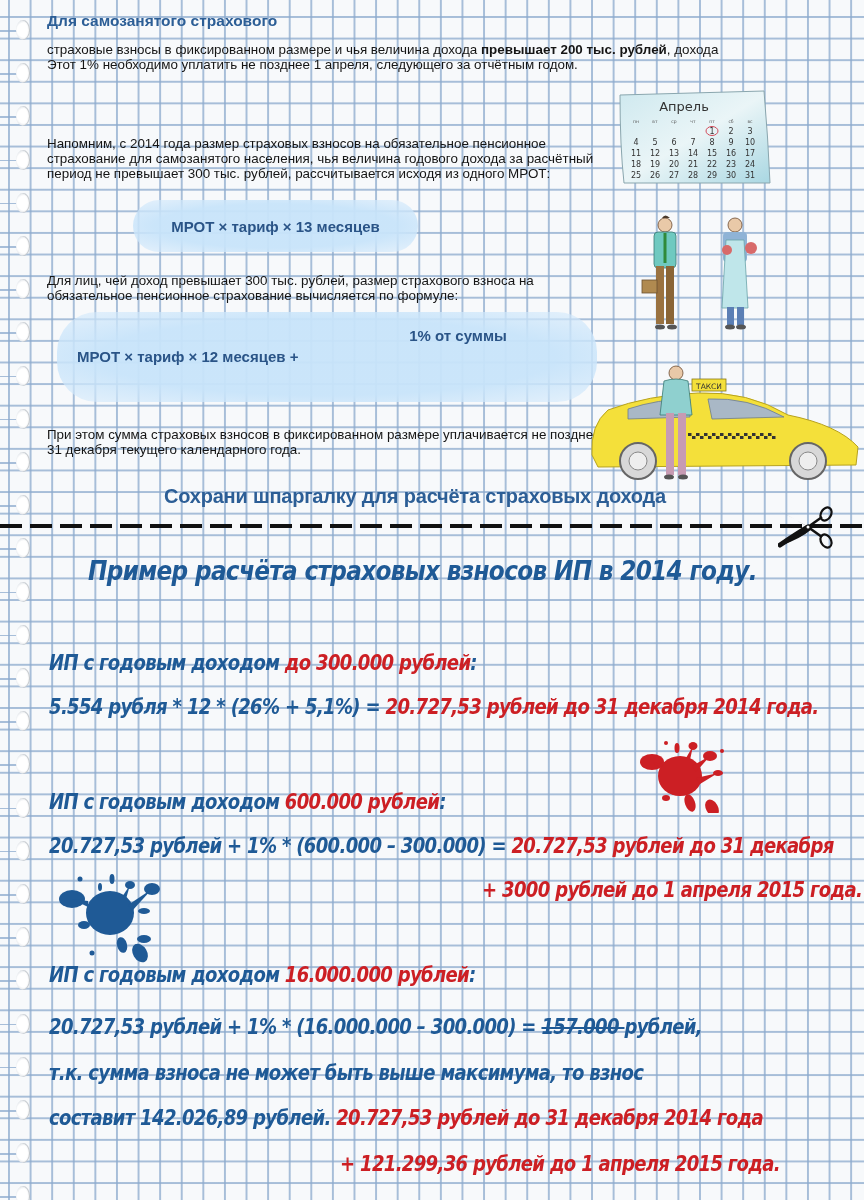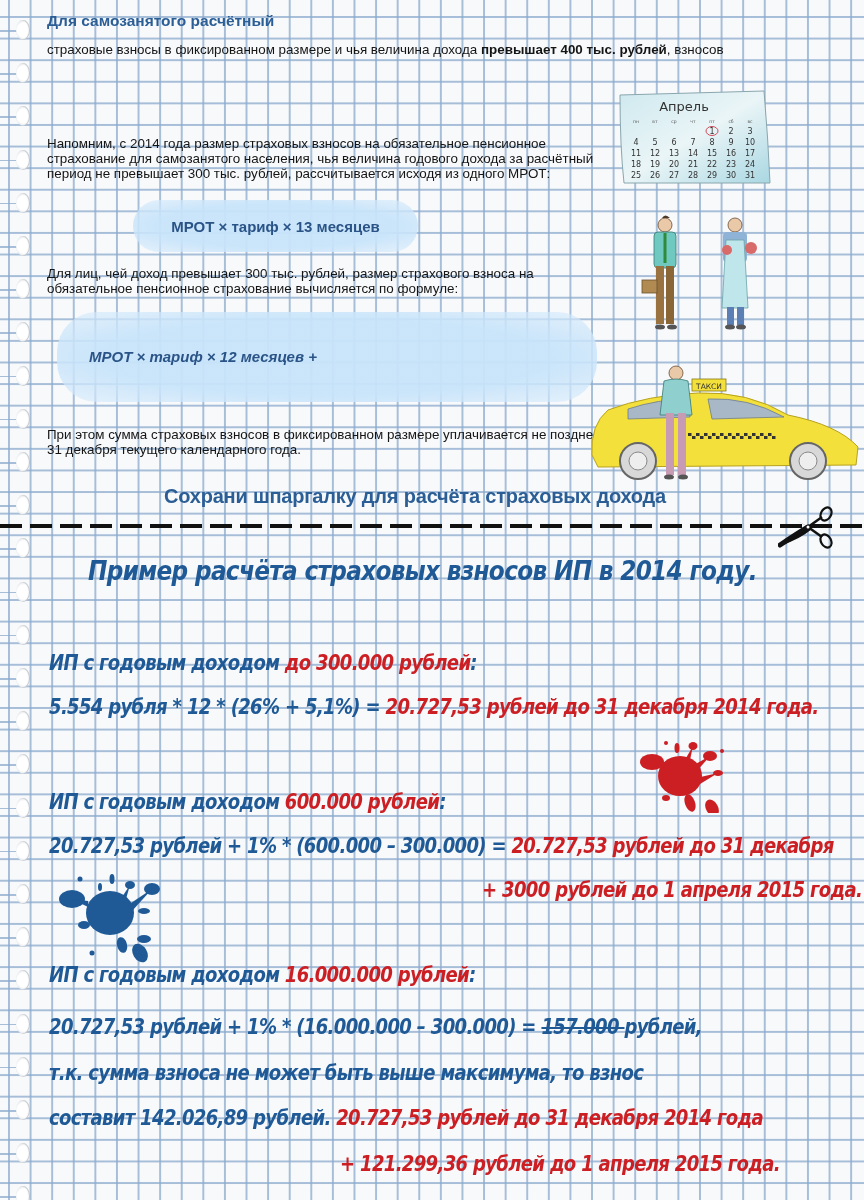--- a/index.html
+++ b/index.html
@@ -22,36 +22,36 @@
     box-shadow: -1px 0 1px rgba(120,130,140,0.5) inset;
   }
   .hole-line { position: absolute; left: 0; width: 30px; height: 1.5px; background: rgba(140,170,205,0.75); }
 
   .abs { position: absolute; }
   .h-title { left: 47px; top: 12px; font-size: 15.5px; font-weight: bold; color: #2c5e96; }
   .p { font-size: 13.4px; line-height: 15.2px; color: #151515; }
   .p1 { left: 47px; top: 42px; width: 770px; }
   .p1 .l4 { width: 560px; }
   .p2 { left: 47px; top: 136px; width: 560px; }
-  .p3 { left: 47px; top: 266px; width: 560px; }
+  .p3 { left: 47px; top: 273px; width: 560px; }
   .p4 { left: 47px; top: 427px; width: 560px; }
   b { font-weight: bold; }
 
   .pill1 {
     left: 133px; top: 200px; width: 285px; height: 52px; border-radius: 26px;
     background: radial-gradient(ellipse at center, rgba(200,228,250,0.95) 60%, rgba(215,235,252,0.55) 100%);
     display: flex; align-items: center; justify-content: center;
     color: #2a5487; font-weight: bold; font-size: 15px;
   }
   .pill2 {
     left: 57px; top: 312px; width: 540px; height: 90px; border-radius: 40px;
     background: radial-gradient(ellipse at center, rgba(200,228,250,0.95) 60%, rgba(215,235,252,0.55) 100%);
     color: #2a5487; font-weight: bold; font-size: 15px;
   }
-  .pill2 .left { position: absolute; left: 32px; top: 36px; font-style: italic; }
+  .pill2 .left { position: absolute; left: 20px; top: 36px; }
   .pill2 .right { position: absolute; left: 286px; top: 14px; text-align: center; width: 230px; line-height: 20px; }
 
   .save-title { left: 0; width: 830px; top: 485px; text-align: center; font-size: 20px; font-weight: bold; color: #2c5e96; letter-spacing: -0.2px; }
   .cutline { left: 0; top: 524px; width: 864px; height: 4px;
     background-image: linear-gradient(to right, #111 0, #111 22px, transparent 22px, transparent 30px);
     background-size: 30px 4px; }
   .scissors { left: 778px; top: 505px; width: 58px; height: 44px; }
 
   .script { font-family: "DejaVu Sans", sans-serif; font-style: italic; font-weight: bold; letter-spacing: -0.8px; transform: scaleX(0.86); transform-origin: left center; }
   .example-title { left: 88px; top: 555px; font-size: 27px; color: #1f5a96; white-space: nowrap; }
@@ -121,37 +121,39 @@
     <div class="hole-line" style="top: 1066.8px;"></div>
     <div class="hole" style="top: 1056.8px;"></div>
     <div class="hole-line" style="top: 1110px;"></div>
     <div class="hole" style="top: 1100px;"></div>
     <div class="hole-line" style="top: 1153.2px;"></div>
     <div class="hole" style="top: 1143.2px;"></div>
     <div class="hole-line" style="top: 1196.4px;"></div>
     <div class="hole" style="top: 1186.4px;"></div>
   </div>
 
-<div class="abs h-title">Для самозанятого расчётный</div>
+<div class="abs h-title">Для самозанятого страхового</div>
 
 <div class="abs p p1">
-  <div><span>страховые  взносы в  фиксированном  размере и чья величина  дохода </span><b>превышает 400 тыс.  рублей</b><span>,  взносов</span></div>
+  <div><span>страховые  взносы в  фиксированном  размере и чья величина  дохода </span><b>превышает 200 тыс.  рублей</b><span>,  дохода</span></div>
+  <div class="l4">Этот 1% необходимо уплатить не позднее 1 апреля, следующего за отчётным годом.</div>
 </div>
 
 <div class="abs p p2">Напомним, с 2014 года размер страховых взносов на обязательное пенсионное страхование для самозанятого населения, чья величина годового дохода за расчётный период не превышает 300 тыс. рублей, рассчитывается исходя из одного МРОТ:</div>
 
 <div class="abs pill1">
   <span>МРОТ × тариф × 13 месяцев</span>
 </div>
 
 <div class="abs p p3">Для лиц, чей доход превышает 300 тыс. рублей, размер страхового взноса на обязательное пенсионное страхование вычисляется по формуле:</div>
 
 <div class="abs pill2">
   <span class="left">МРОТ × тариф × 12 месяцев +</span>
   <div class="right">
+    <div>1% от суммы</div>
   </div>
 </div>
 
 <div class="abs p p4">При этом сумма страховых взносов в фиксированном размере уплачивается не позднее 31 декабря текущего календарного года.</div>
 
 <svg class="abs calendar" viewBox="0 0 158 98">
   <defs>
     <linearGradient id="calg" x1="0" y1="0" x2="1" y2="1">
       <stop offset="0" stop-color="#cfe9ef"></stop>
       <stop offset="0.5" stop-color="#eaf5f7"></stop>

